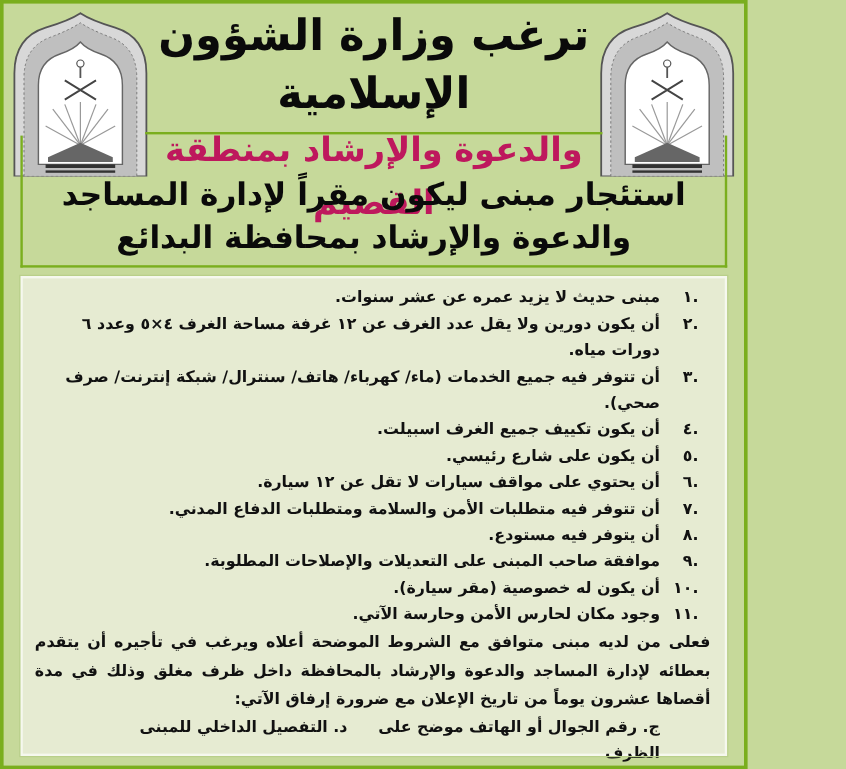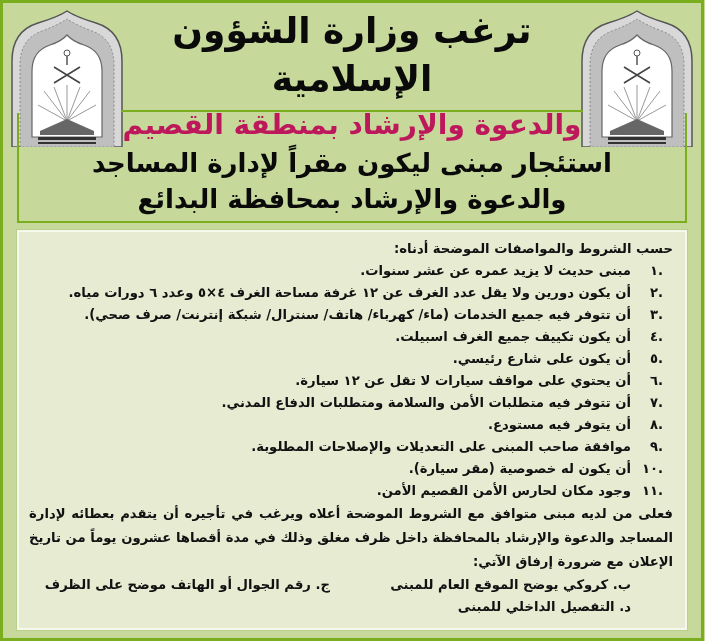--- a/index.html
+++ b/index.html
@@ -2,21 +2,21 @@
 <html><head>
   <meta charset="utf-8">
   <style>
     html, body { margin: 0; padding: 0; }
     body {
       width: 705px; height: 641px; overflow: hidden;
       background: #c6d99a;
       font-family: "DejaVu Sans", sans-serif;
     }
     .ad {
-      position: relative; width: 704px; height: 641px;
+      position: relative; width: 623px; height: 641px;
       box-sizing: border-box;
       border: 3px solid #7aae1e;
       background: #c6d99a;
     }
     .logo {
       position: absolute; top: 6px; width: 118px; height: 138px;
     }
     .logo.left { left: 5px; }
     .logo.right { right: 5px; }
     .header-title {
@@ -122,21 +122,20 @@
   </div>
   <div class="header-rule"></div>
 
   <div class="subject-box"></div>
   <div class="subject-title">
     <div>استئجار مبنى ليكون مقراً لإدارة المساجد</div>
     <div>والدعوة والإرشاد بمحافظة البدائع</div>
   </div>
 
   <div class="content">
-    <div class="intro">حسب الشروط والمواصفات الموضحة أدناه:</div>
     <ul class="items">
       <li>
           <span class="num">.١</span>
           <span class="txt">مبنى حديث لا يزيد عمره عن عشر سنوات.</span>
         </li>
       <li>
           <span class="num">.٢</span>
           <span class="txt">أن يكون دورين ولا يقل عدد الغرف عن ١٢ غرفة مساحة الغرف ٤×٥ وعدد ٦ دورات مياه.</span>
         </li>
       <li>
@@ -166,26 +165,25 @@
       <li>
           <span class="num">.٩</span>
           <span class="txt">موافقة صاحب المبنى على التعديلات والإصلاحات المطلوبة.</span>
         </li>
       <li>
           <span class="num">.١٠</span>
           <span class="txt">أن يكون له خصوصية (مقر سيارة).</span>
         </li>
       <li>
           <span class="num">.١١</span>
-          <span class="txt">وجود مكان لحارس الأمن القصيم الأمن.</span>
+          <span class="txt">وجود مكان لحارس الأمن وحارسة الآتي.</span>
         </li>
       <li>
           <span class="txt justify">فعلى من لديه مبنى متوافق مع الشروط الموضحة أعلاه ويرغب في تأجيره أن يتقدم بعطائه لإدارة المساجد والدعوة والإرشاد بالمحافظة داخل ظرف مغلق وذلك في مدة أقصاها عشرون يوماً من تاريخ الإعلان مع ضرورة إرفاق الآتي:</span>
         </li>
     </ul>
     <div class="attach">
-      <div>ب. كروكي يوضح الموقع العام للمبنى</div>
       <div>ج. رقم الجوال أو الهاتف موضح على الظرف</div>
       <div>د. التفصيل الداخلي للمبنى</div>
     </div>
   </div>
 
 </div>
 
 </body></html>

